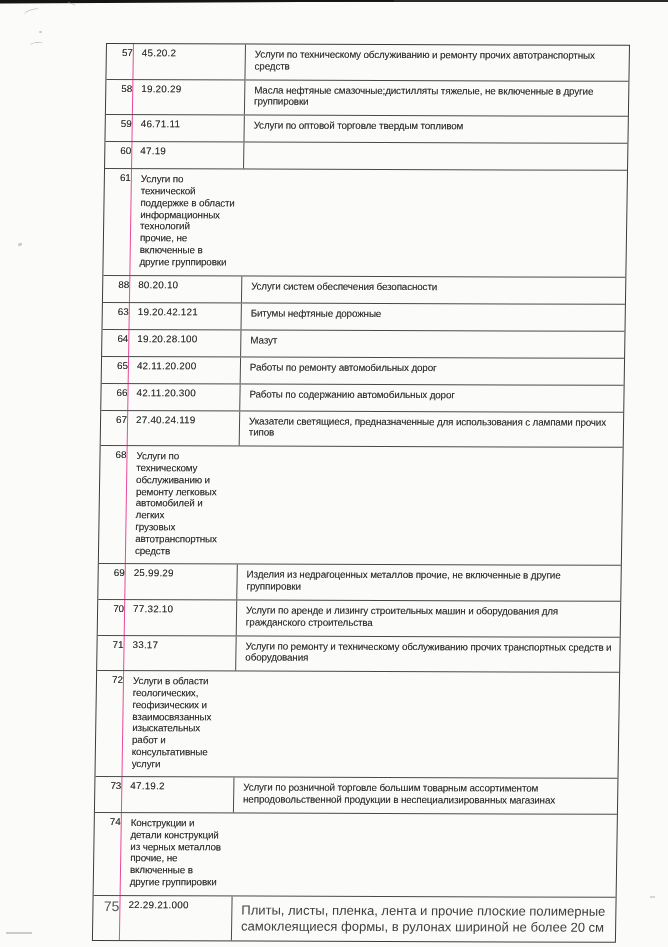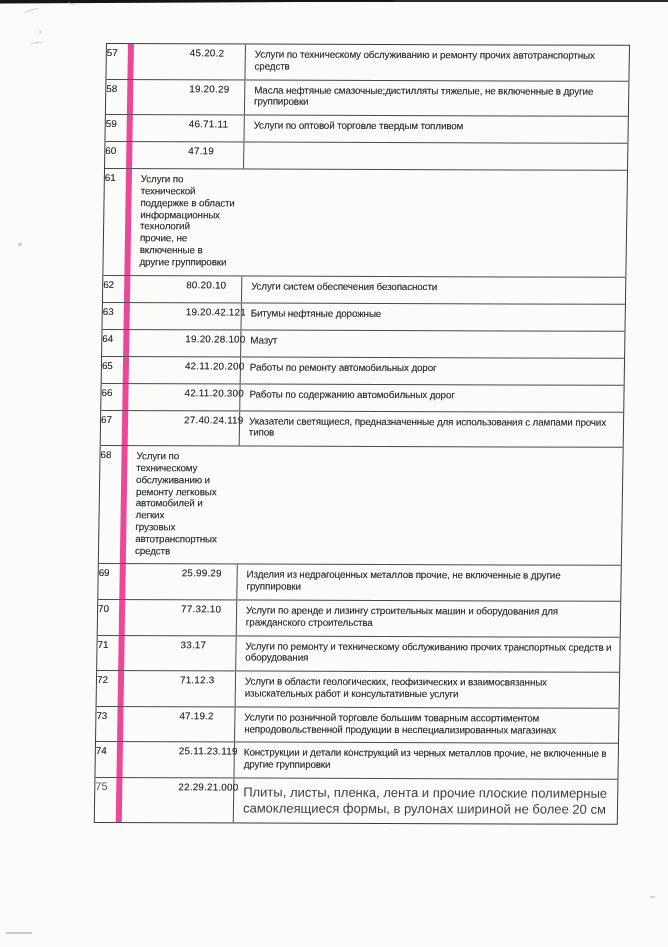--- a/index.html
+++ b/index.html
@@ -49,55 +49,54 @@
   .trow{
     display:grid;
     grid-template-columns:27px 112px 1fr;
     min-height:27px;
     border-top:1px solid #4a4a4a;
     box-sizing:border-box;
   }
   .trow:first-child{border-top:none}
   .cell{box-sizing:border-box}
   .num{
-    text-align:left;
+    text-align:right;
     padding-top:3px;
     font-size:9.8px;color:#2e2e2e;
-    border-right:6px solid #ec4899;
+    border-right:1px solid #ec4899;
     text-shadow:0 0 .5px rgba(45,45,45,.55);
   }
   .code{
     padding:3px 4px 0 8px;
     font-size:9.8px;color:#2e2e2e;
     letter-spacing:.25px;
     border-right:1px solid #4a4a4a;
     text-shadow:0 0 .5px rgba(45,45,45,.55);
     white-space:nowrap;
-    margin-left:48px;
   }
   .desc{
     padding:4px 8px 7px 9px;
     font-size:9.8px;line-height:11.8px;
     letter-spacing:-.12px;
     color:#2e2e2e;
     white-space:pre-line;
     text-shadow:0 0 .5px rgba(45,45,45,.5);
   }
 
   
   .trow.appended{min-height:39px}
   .trow.appended .desc{
     font-size:13px;line-height:15.8px;
     letter-spacing:0;
     color:#404040;
     text-shadow:none;
     padding-top:6px;
   }
   .trow.appended .num{
-    font-size:11px;color:#555;text-shadow:none;padding-top:2px;
+    font-size:14px;color:#555;text-shadow:none;padding-top:2px;
   }
 </style>
 </head>
 <body>
 
 <div>
 
   <div class="scan-strip-thin"></div>
   <div class="scan-strip-thick"></div>
 
@@ -136,21 +135,21 @@
     <div class="cell code">47.19</div>
   </div>
 
   <div class="trow">
     <div class="cell num">61</div>
     <div class="cell desc">Услуги по технической поддержке в области информационных технологий
 прочие, не включенные в другие группировки</div>
   </div>
 
   <div class="trow">
-    <div class="cell num">62</div>
+    <div class="cell num">88</div>
     <div class="cell code">80.20.10</div>
     <div class="cell desc">Услуги систем обеспечения безопасности</div>
   </div>
 
   <div class="trow">
     <div class="cell num">63</div>
     <div class="cell code">19.20.42.121</div>
     <div class="cell desc">Битумы нефтяные дорожные</div>
   </div>
 
@@ -201,35 +200,33 @@
 
   <div class="trow">
     <div class="cell num">71</div>
     <div class="cell code">33.17</div>
     <div class="cell desc">Услуги по ремонту и техническому обслуживанию прочих транспортных средств и
 оборудования</div>
   </div>
 
   <div class="trow">
     <div class="cell num">72</div>
-    <div class="cell code">71.12.3</div>
     <div class="cell desc">Услуги в области геологических, геофизических и взаимосвязанных
 изыскательных работ и консультативные услуги</div>
   </div>
 
   <div class="trow">
     <div class="cell num">73</div>
     <div class="cell code">47.19.2</div>
     <div class="cell desc">Услуги по розничной торговле большим товарным ассортиментом
 непродовольственной продукции в неспециализированных магазинах</div>
   </div>
 
   <div class="trow">
     <div class="cell num">74</div>
-    <div class="cell code">25.11.23.119</div>
     <div class="cell desc">Конструкции и детали конструкций из черных металлов прочие, не включенные в
 другие группировки</div>
   </div>
 
   <div class="trow appended">
     <div class="cell num">75</div>
     <div class="cell code">22.29.21.000</div>
     <div class="cell desc">Плиты, листы, пленка, лента и прочие плоские полимерные
 самоклеящиеся формы, в рулонах шириной не более 20 см</div>
   </div>

